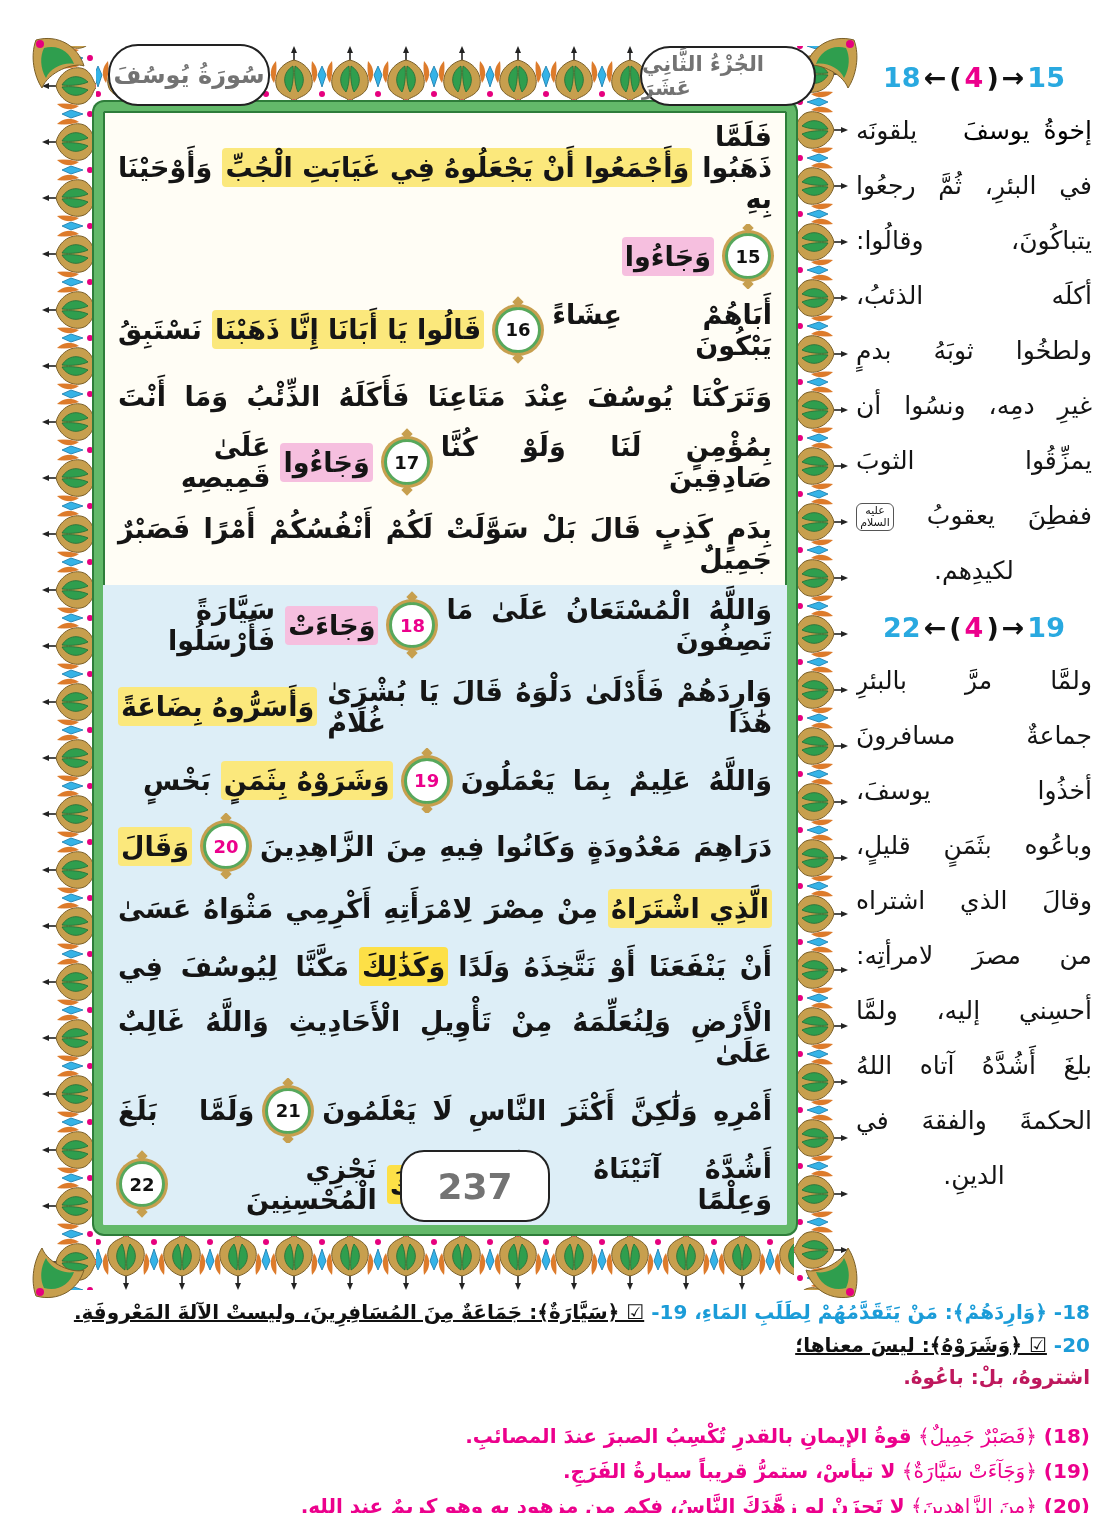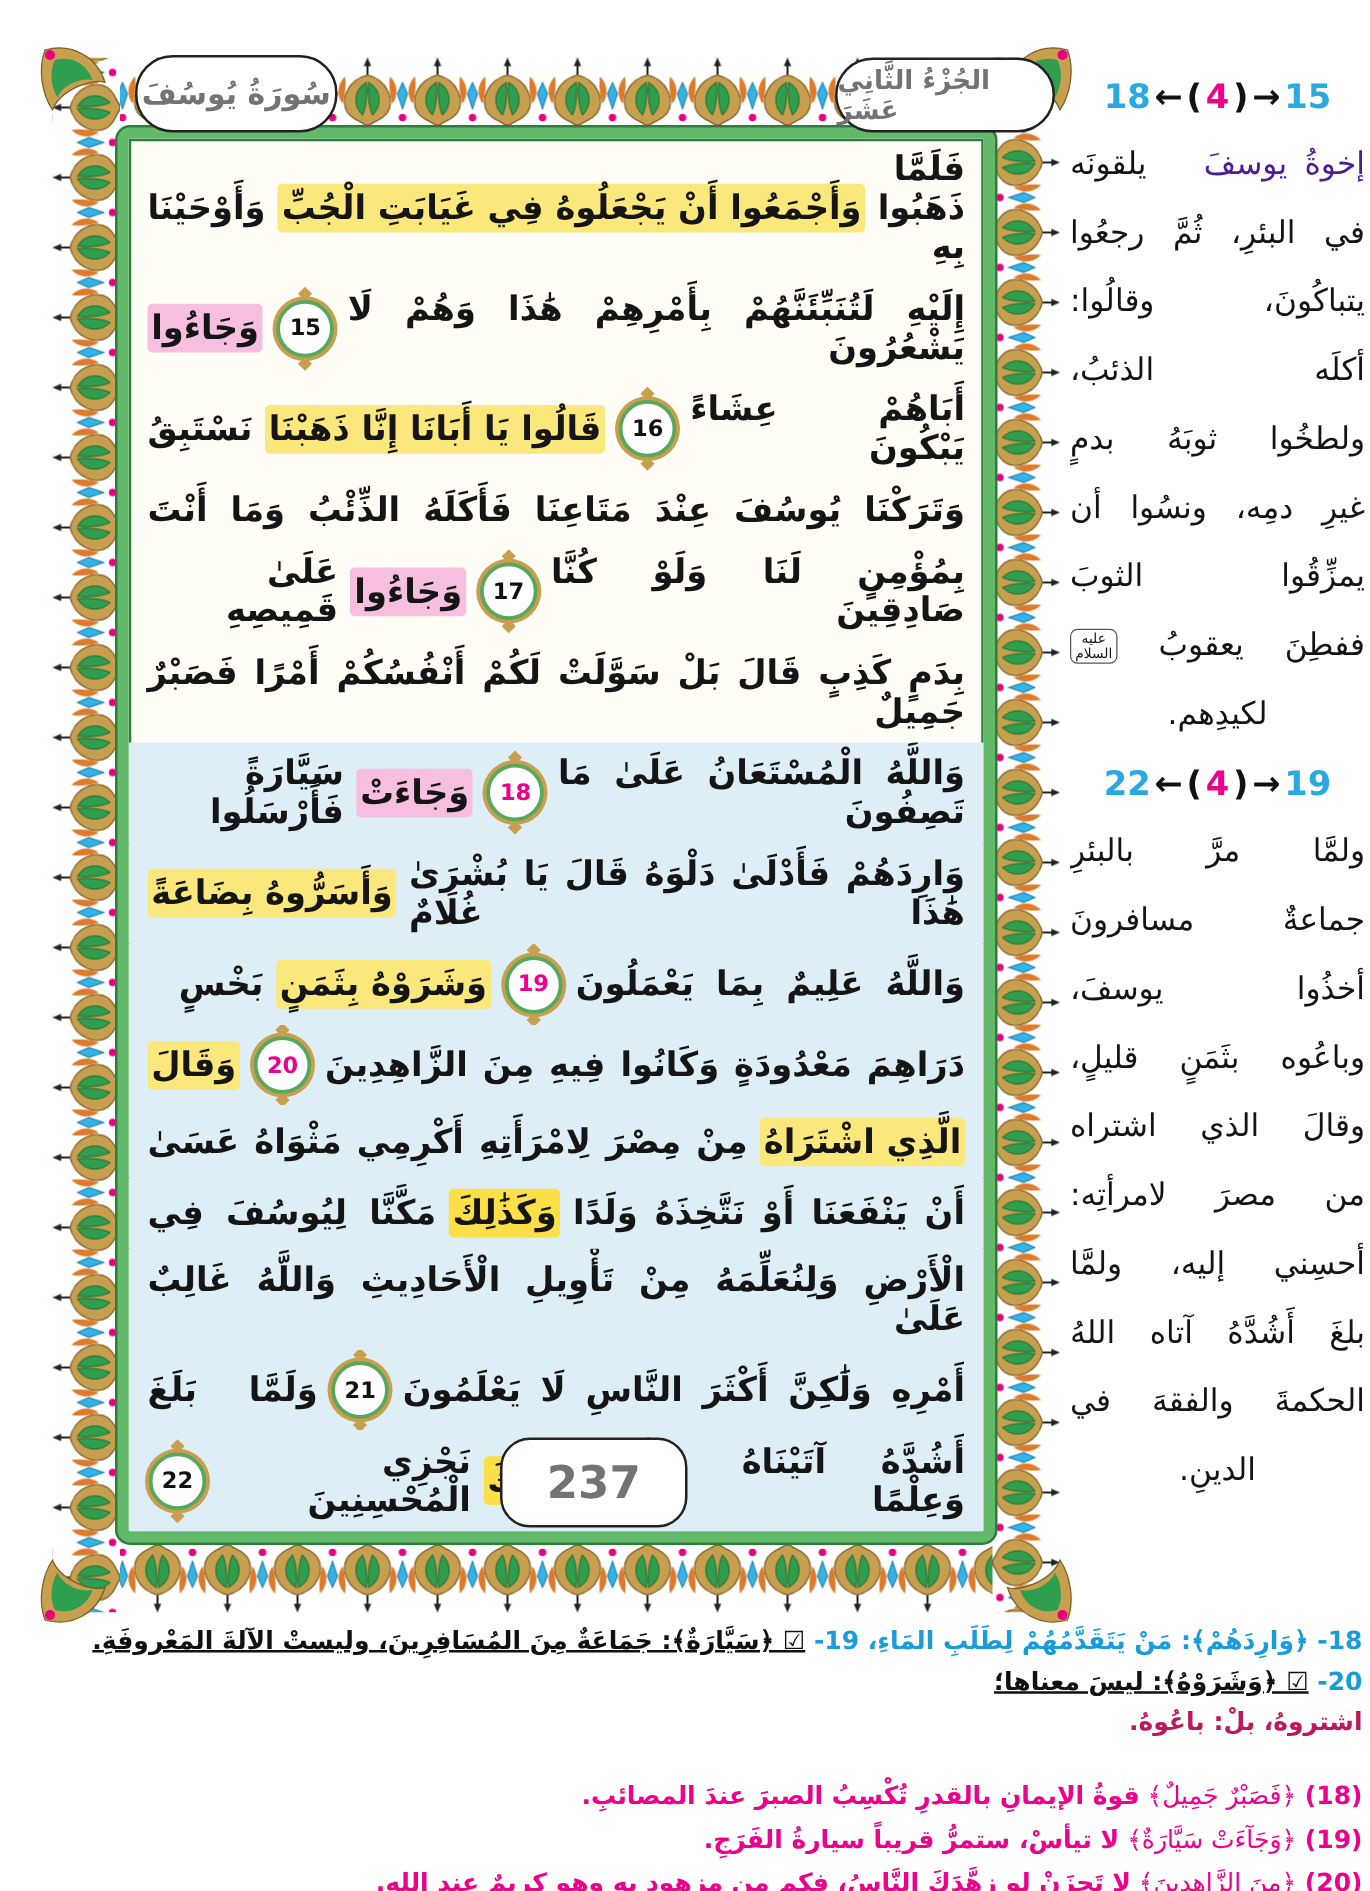--- a/index.html
+++ b/index.html
@@ -18,21 +18,21 @@
   .c-bl{left:-14px;bottom:-14px;transform:scaleY(-1);} .c-br{right:-14px;bottom:-14px;transform:scale(-1,-1);}
 
   .inner{position:absolute;left:52px;top:56px;right:52px;bottom:56px;
          border:9px solid #63b96a;border-radius:10px;background:#fffdf5;
          box-shadow:0 0 0 2px #2e7d3a, inset 0 0 0 2px #2e7d3a;overflow:hidden;}
 
   
   .cart{position:absolute;background:#fff;border:2.5px solid #222;display:flex;align-items:center;
         justify-content:center;font-weight:bold;color:#737373;z-index:5;}
   .cart.surah{left:66px;top:-2px;width:158px;height:58px;border-radius:30px;font-size:24px;}
-  .cart.juz{left:626px;top:0px;width:172px;height:56px;border-radius:30px;font-size:21px;}
+  .cart.juz{left:598px;top:0px;width:172px;height:56px;border-radius:30px;font-size:21px;}
   .cart.pnum{left:358px;top:1104px;width:146px;height:68px;border-radius:24px;font-size:36px;}
 
   
   .qlines{position:absolute;inset:0;display:flex;flex-direction:column;}
   .qline{flex:1 1 auto;display:flex;align-items:center;direction:rtl;padding:0 10px;
          font-size:27px;font-weight:bold;color:#151515;overflow:hidden;}
   .qline.blue{background:#ddeef7;}
   .seg{flex:1 1 auto;text-align:justify;text-align-last:justify;margin:0 5px;}
   .seg.hl{flex:0 0 auto;text-align:center;text-align-last:center;border-radius:4px;padding:4px 3px;}
   .hl-yellow{background:#fbe87c;} .hl-pink{background:#f6bfdf;} .hl-green{background:#fde047;}
@@ -44,21 +44,21 @@
   .medallion::before{top:-12px;} .medallion::after{bottom:-12px;}
   .medallion.magenta{color:#ec008c;}
 
   
   .sidebar{position:absolute;left:856px;top:62px;width:236px;direction:rtl;color:#141414;}
   .range{direction:ltr;display:flex;justify-content:center;align-items:center;gap:3px;
          font-size:27px;font-weight:bold;margin:0 0 10px 0;}
   .range .cy{color:#29a9e0;} .range .mg{color:#ec008c;} .range .bk{color:#111;}
   .sline{font-size:25px;line-height:55px;text-align:justify;text-align-last:justify;white-space:nowrap;overflow:hidden;}
   .sline.center{text-align-last:center;}
-  .sline .magenta{color:#4c1d95;margin-left:32px;}
+  .sline .magenta{color:#000000;margin-left:32px;}
   .sline .salam{display:inline-block;font-size:11px;line-height:12px;width:36px;vertical-align:middle;
                 white-space:normal;text-align:center;text-align-last:center;border:1px solid #555;border-radius:6px;padding:1px 0;}
   .sec2{margin-top:14px;}
 
   
   .fnotes{position:absolute;left:34px;top:1296px;width:1056px;direction:rtl;}
   .fline{font-size:20px;font-weight:bold;line-height:33px;text-align:right;}
   .fline .cy{color:#1b9cd8;} .fline .bk{color:#111;text-decoration:underline;}
   .fline2{font-size:20px;font-weight:bold;line-height:30px;text-align:right;color:#be185d;}
   .reflections{margin-top:27px;}
@@ -143,21 +143,20 @@
     </div>
 
     <div class="inner">
       <div class="qlines" id="quran-lines">
           <div class="qline">
             <span class="seg">فَلَمَّا ذَهَبُوا بِهِ</span>
             <span class="seg hl hl-yellow">وَأَجْمَعُوا أَنْ يَجْعَلُوهُ فِي غَيَابَتِ الْجُبِّ</span>
             <span class="seg">وَأَوْحَيْنَا</span>
           </div>
           <div class="qline">
-            <span class="seg">إِلَيْهِ لَتُنَبِّئَنَّهُمْ بِأَمْرِهِمْ هَٰذَا وَهُمْ لَا يَشْعُرُونَ</span>
             <span class="medallion">15</span>
             <span class="seg hl hl-pink">وَجَاءُوا</span>
           </div>
           <div class="qline">
             <span class="seg">أَبَاهُمْ عِشَاءً يَبْكُونَ</span>
             <span class="medallion">16</span>
             <span class="seg hl hl-yellow">قَالُوا يَا أَبَانَا إِنَّا ذَهَبْنَا</span>
             <span class="seg">نَسْتَبِقُ</span>
           </div>
           <div class="qline">

